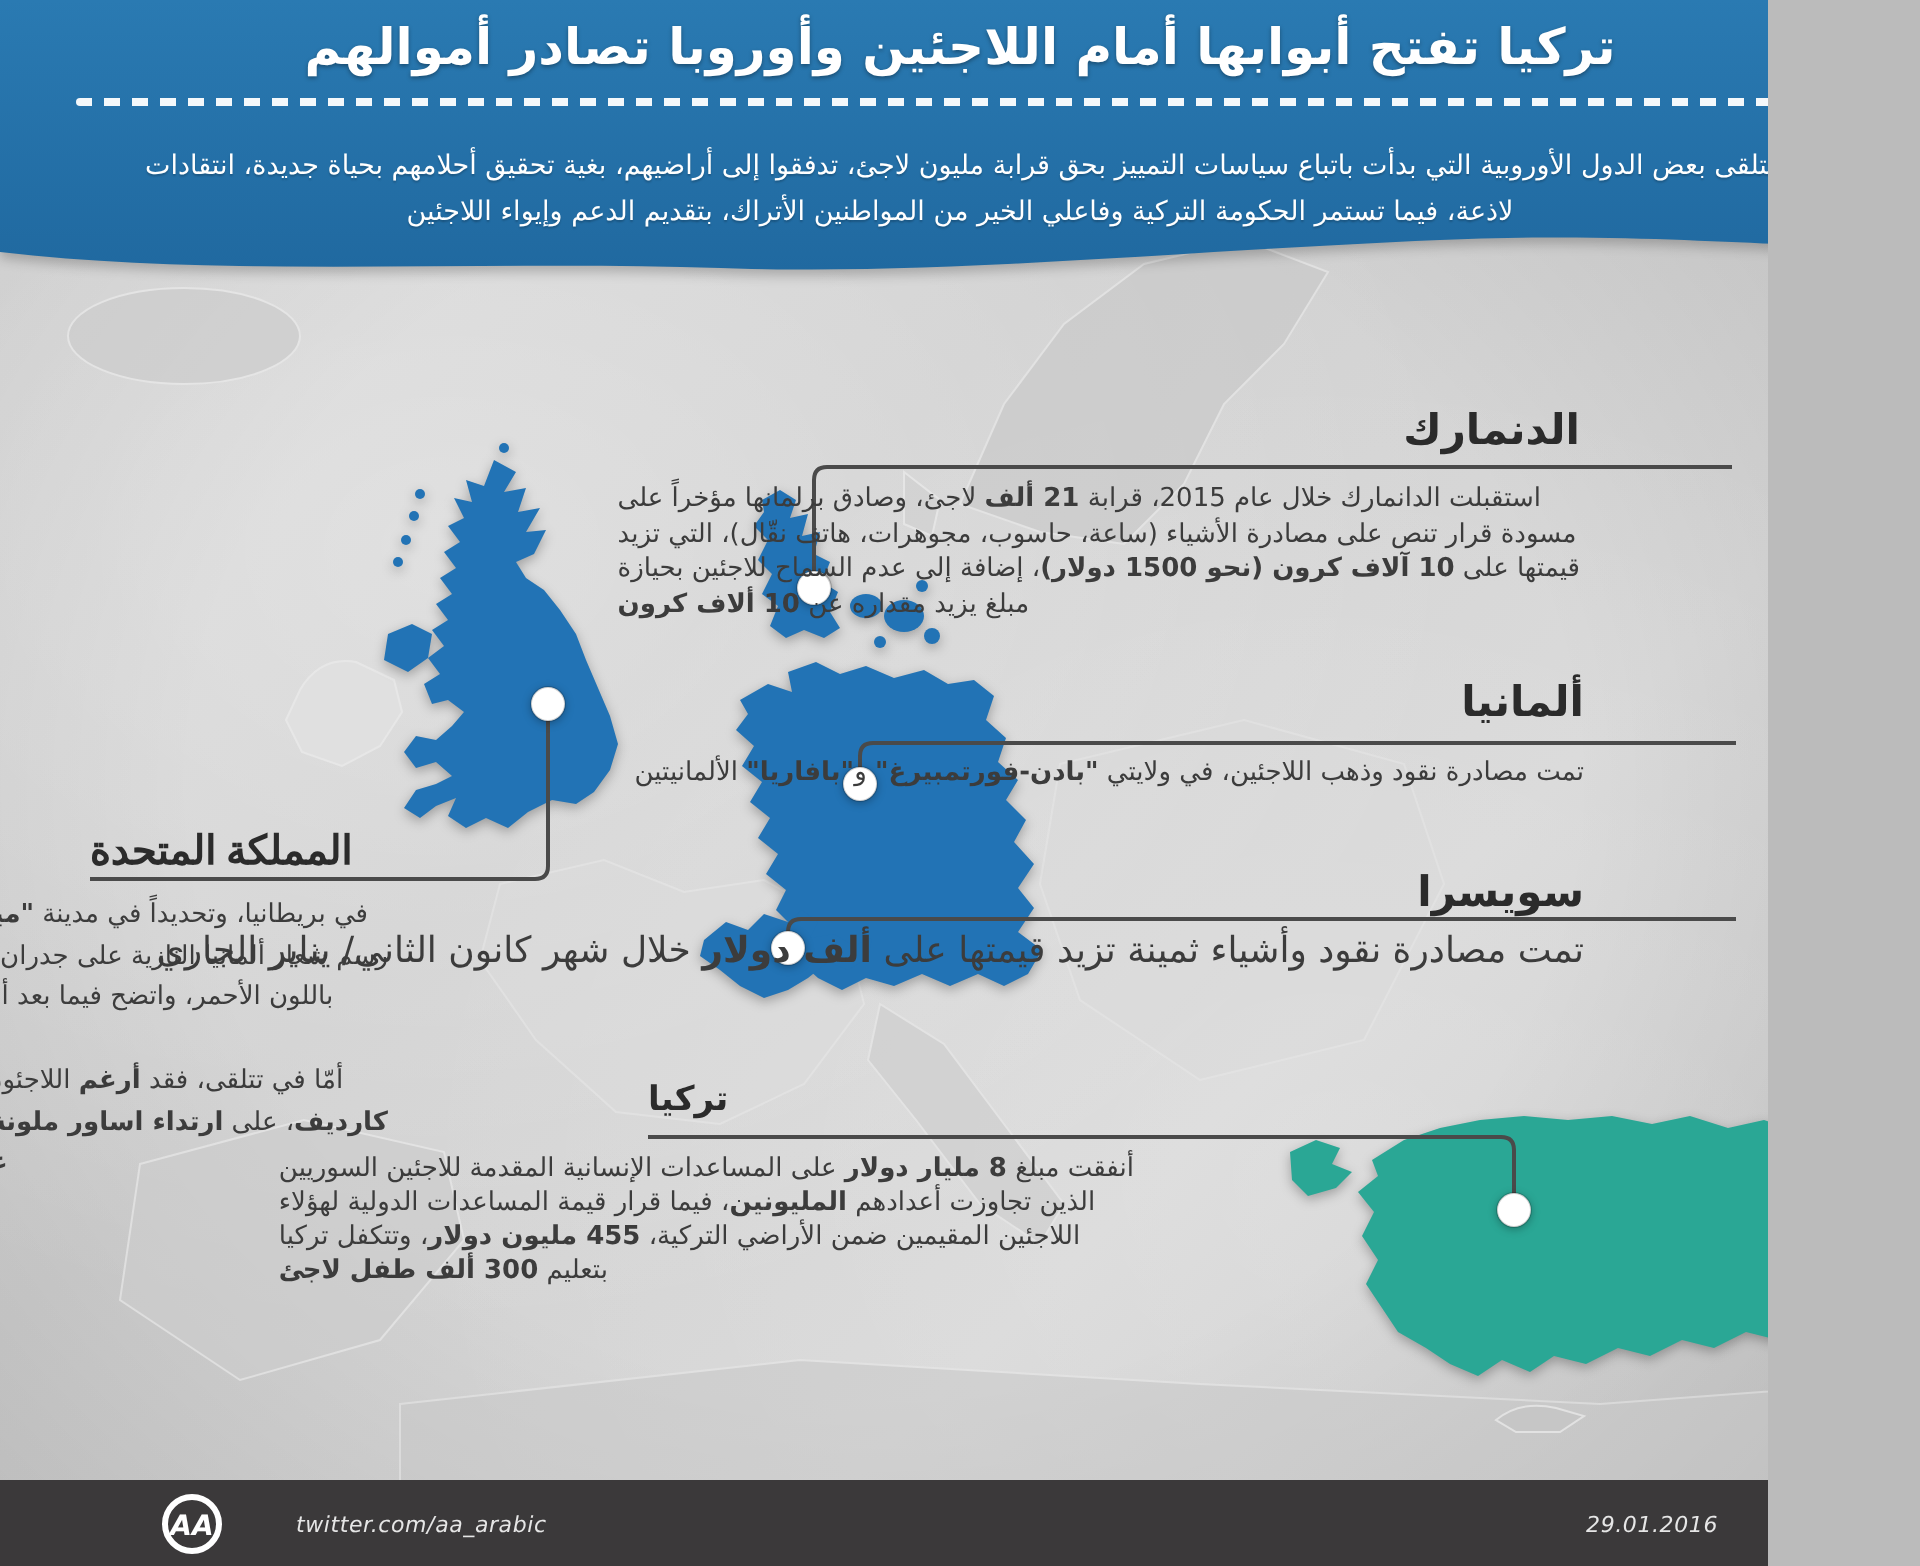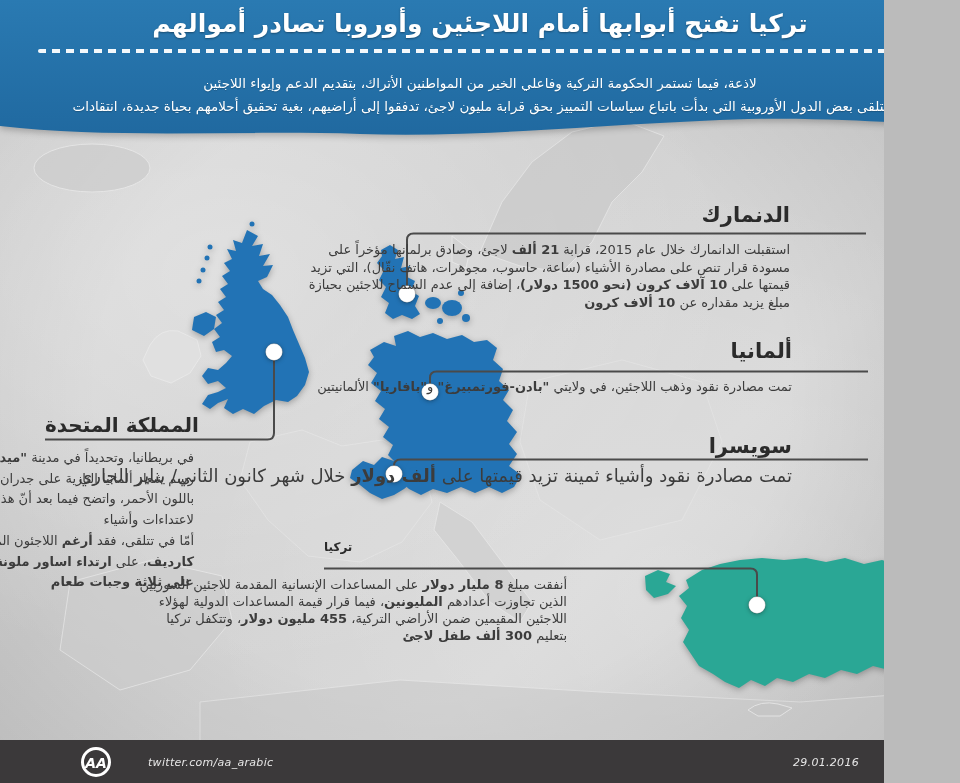--- a/index.html
+++ b/index.html
@@ -29,31 +29,31 @@
   }
   .hd-intro{
     position:absolute;left:0;top:72px;width:960px;text-align:center;z-index:5;
     color:#fff;font-size:13.5px;line-height:23px;direction:rtl;
     text-shadow:0 1px 1px rgba(0,0,0,.2);
   }
   .sec-title{
     position:absolute;z-index:6;color:#2b2b2b;font-weight:bold;direction:rtl;white-space:nowrap;
   }
   .sec-body{position:absolute;z-index:6;color:#3c3c3c;direction:rtl;}
-  .sec-body .ln{white-space:nowrap;text-align:right;}
+  .sec-body .ln{white-space:nowrap;text-align:left;}
   .t-dk{right:94px;top:203px;font-size:21px;}
   .b-dk{right:94px;top:241px;font-size:13px;line-height:17.5px;}
   .t-de{right:92px;top:339px;font-size:21px;}
   .b-de{right:92px;top:378px;font-size:13px;line-height:17px;}
   .t-ch{right:92px;top:434px;font-size:21px;}
   .b-ch{right:92px;top:467px;font-size:18px;line-height:17px;}
-  .t-uk{left:45px;top:413px;font-size:20px;}
+  .t-uk{left:45px;top:413px;font-size:20px;font-family:Liberation Serif, serif;}
   .b-uk1{right:690px;top:448px;font-size:13px;line-height:20.5px;}
   .b-uk2{right:690px;top:531px;font-size:13px;line-height:20.5px;}
-  .t-tr{left:324px;top:540px;font-size:12px;}
+  .t-tr{left:324px;top:540px;font-size:17px;}
   .b-tr{right:317px;top:576px;font-size:13px;line-height:17px;}
   .footer{
     position:absolute;left:0;top:740px;width:960px;height:43px;z-index:7;
     background:#3b393a;
   }
   .aa-logo{position:absolute;left:80px;top:746px;width:32px;height:32px;z-index:8;}
   .ft-twitter{
     position:absolute;left:148px;top:756px;z-index:8;color:#e6e6e6;
     font-size:11px;font-style:italic;letter-spacing:.3px;text-align:right;
   }
@@ -132,22 +132,22 @@
           <stop offset="0" stop-color="#2a7ab2"></stop>
           <stop offset="1" stop-color="#2069a0"></stop>
         </linearGradient>
       </defs>
       <path fill="url(#hdrg)" d="M0,0 H960 V121 C900,127 840,115 720,120 C580,126 470,138 360,134 C240,130 110,139 0,126 Z"></path>
     </svg>
   </div>
   <div class="hd-title">تركيا تفتح أبوابها أمام اللاجئين وأوروبا تصادر أموالهم</div>
   <div class="hd-dots"></div>
   <div class="hd-intro">
+    <div class="ln">تتلقى بعض الدول الأوروبية التي بدأت باتباع سياسات التمييز بحق قرابة مليون لاجئ، تدفقوا إلى أراضيهم، بغية تحقيق أحلامهم بحياة جديدة، انتقادات</div>
     <div class="ln">لاذعة، فيما تستمر الحكومة التركية وفاعلي الخير من المواطنين الأتراك، بتقديم الدعم وإيواء اللاجئين</div>
-    <div class="ln">تتلقى بعض الدول الأوروبية التي بدأت باتباع سياسات التمييز بحق قرابة مليون لاجئ، تدفقوا إلى أراضيهم، بغية تحقيق أحلامهم بحياة جديدة، انتقادات</div>
   </div>
 
   <div class="sec-title t-dk">الدنمارك</div>
   <div class="sec-body b-dk">
     <div class="ln"><span>استقبلت الدانمارك خلال عام 2015، قرابة </span><b>21 ألف</b><span> لاجئ، وصادق برلمانها مؤخراً على</span></div>
     <div class="ln"><span>مسودة قرار تنص على مصادرة الأشياء (ساعة، حاسوب، مجوهرات، هاتف نقّال)، التي تزيد</span></div>
     <div class="ln"><span>قيمتها على </span><b>10 آلاف كرون (نحو 1500 دولار)</b><span>، إضافة إلى عدم السماح للاجئين بحيازة</span></div>
     <div class="ln"><span>مبلغ يزيد مقداره عن </span><b>10 ألاف كرون</b></div>
   </div>
 

